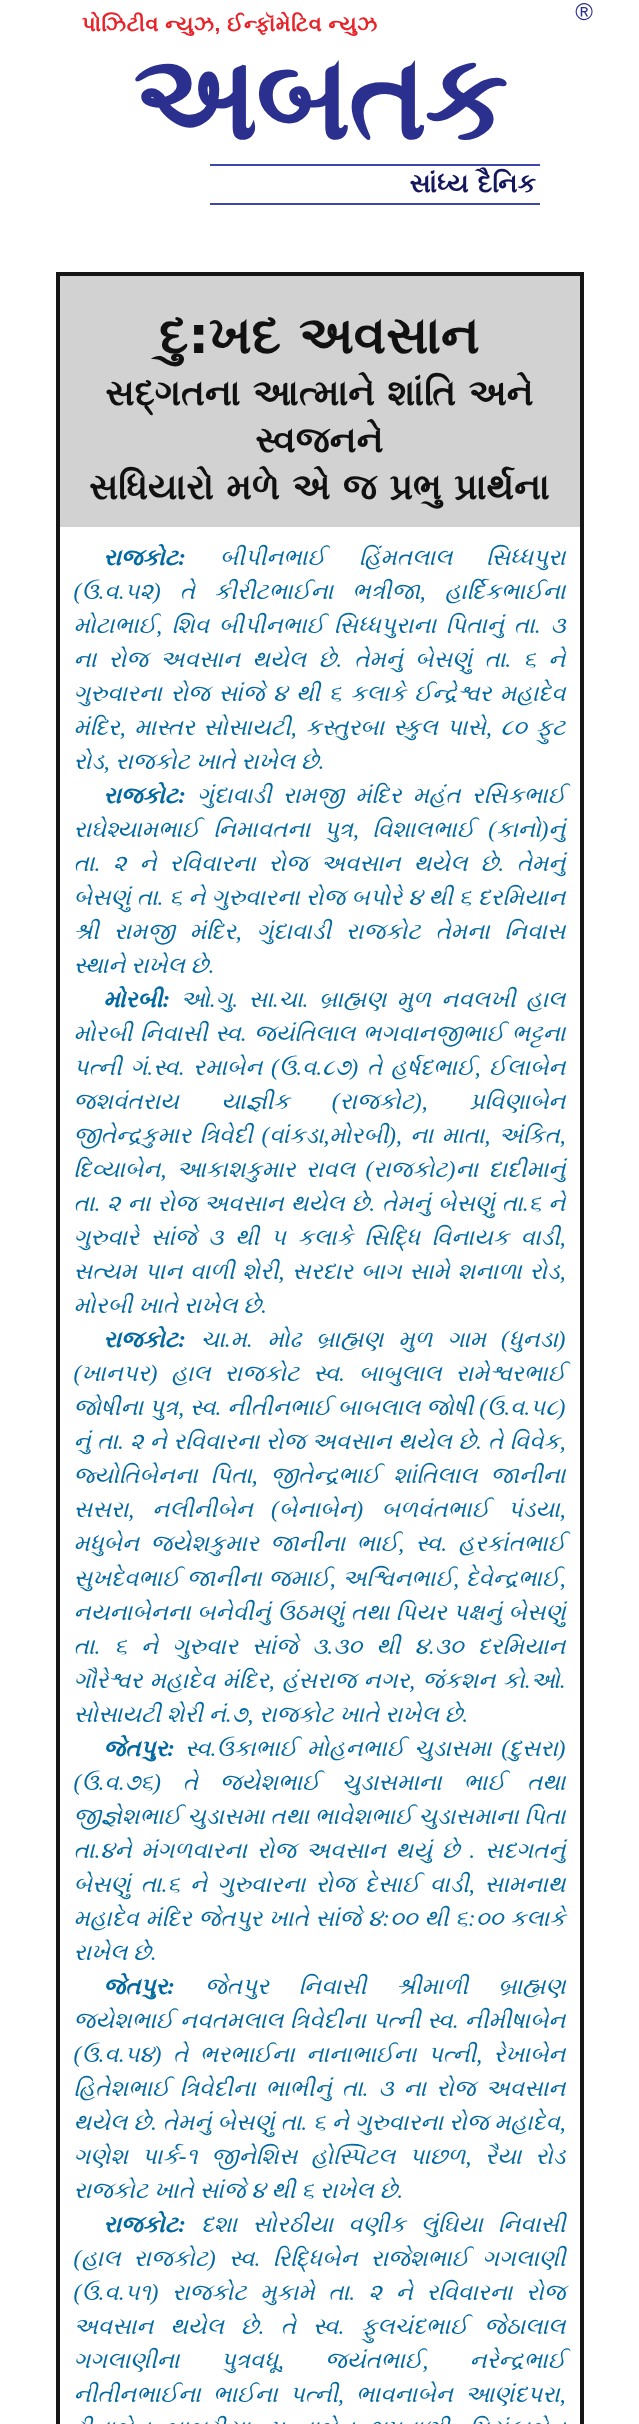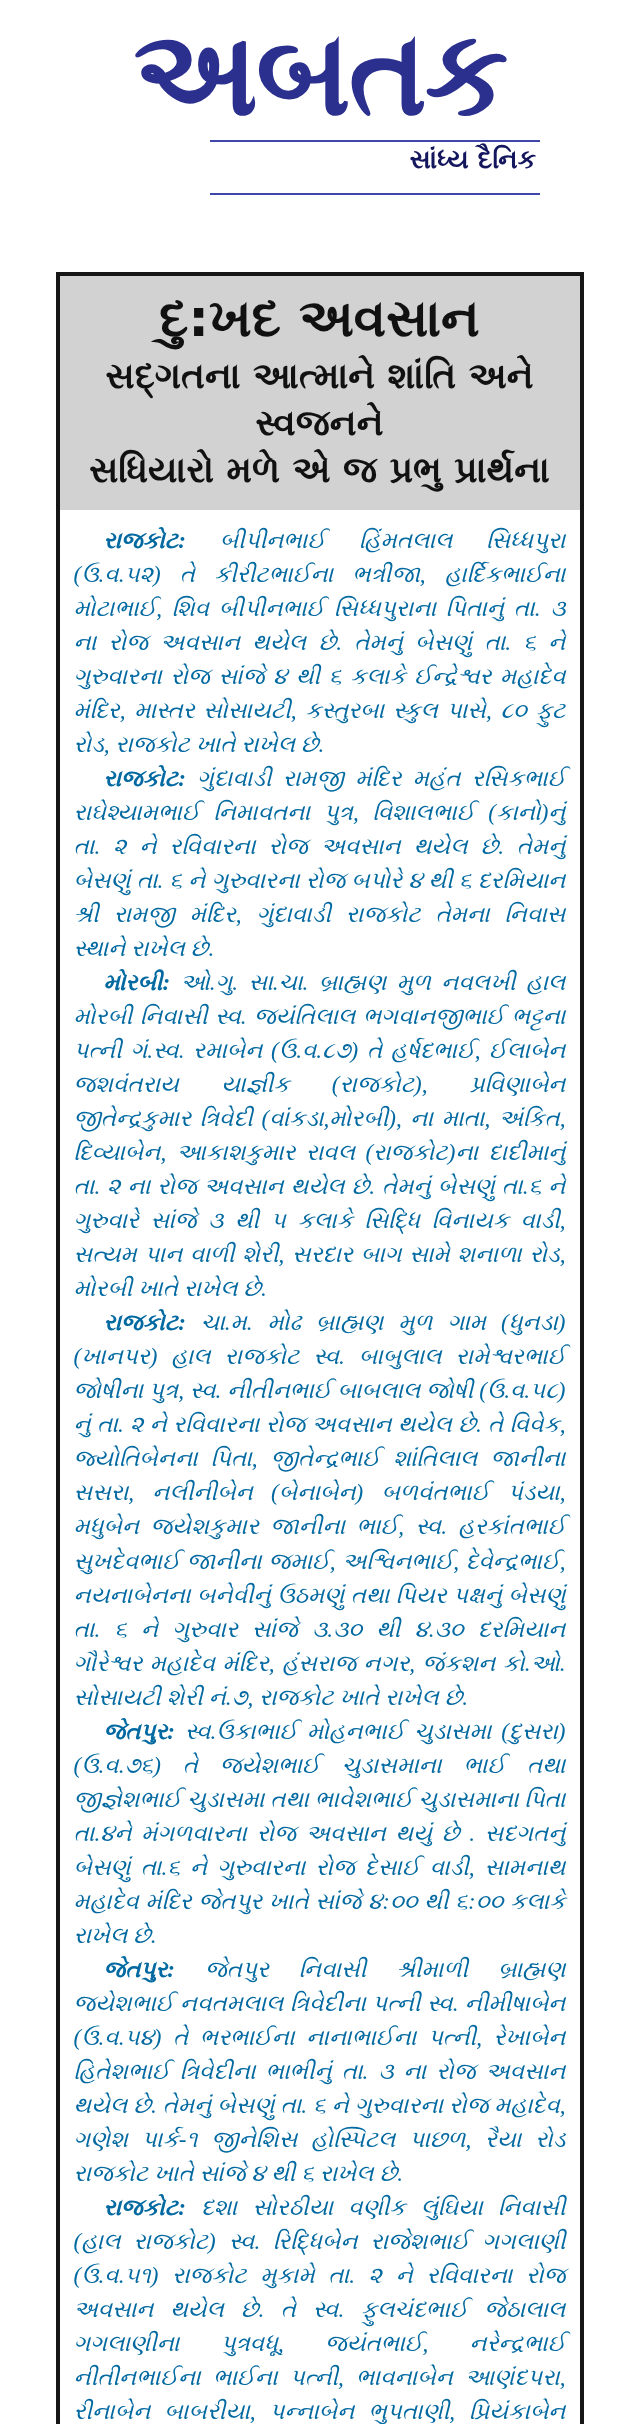--- a/index.html
+++ b/index.html
@@ -37,32 +37,32 @@
     font-size: 24px;
     font-weight: normal;
   }
   .sublogo-block { width: 330px; margin-left: 210px; margin-top: 4px; }
   .sublogo-rule { height: 2px; }
   .sublogo-text {
     font-family: "DejaVu Sans", sans-serif;
     font-weight: bold;
     font-size: 26px;
     text-align: right;
-    padding: 2px 4px 18px 0;
+    padding: 2px 4px 4px 0;
   }
 
   
   .article-box {
     width: 528px;
     margin: 0 auto;
     border: 4px solid #161616;
     min-height: 2086px;
     background: #ffffff;
   }
-  .headline-band { padding: 14px 10px 16px 10px; }
+  .headline-band { padding: 31px 10px 16px 10px; }
   .headline-title {
     font-family: "DejaVu Sans", sans-serif;
     font-weight: bold;
     font-size: 52px;
     text-align: center;
     line-height: 1.1;
   }
   .headline-sub {
     font-family: "DejaVu Sans", sans-serif;
     font-weight: bold;
@@ -85,20 +85,21 @@
     font-style: italic;
   }
   .obit b { font-weight: bold; }
 </style>
 </head>
 <body>
 
 <div class="page">
 
   <div class="masthead">
+    <div class="tagline" style="color: rgb(232, 35, 42);">પોઝિટીવ ન્યુઝ, ઈન્ફૉમેટિવ ન્યુઝ</div>
     <div class="logo-row">
       <div class="logo-text" style="color: rgb(43, 47, 142);">અબતક</div>
       <span class="reg-mark" style="color: rgb(43, 47, 142);">®</span>
     </div>
     <div class="sublogo-block">
       <div class="sublogo-rule" style="background: rgb(63, 71, 168);"></div>
       <div class="sublogo-text" style="color: rgb(21, 23, 94);">સાંધ્ય દૈનિક</div>
       <div class="sublogo-rule" style="background: rgb(63, 71, 168);"></div>
     </div>
   </div>

